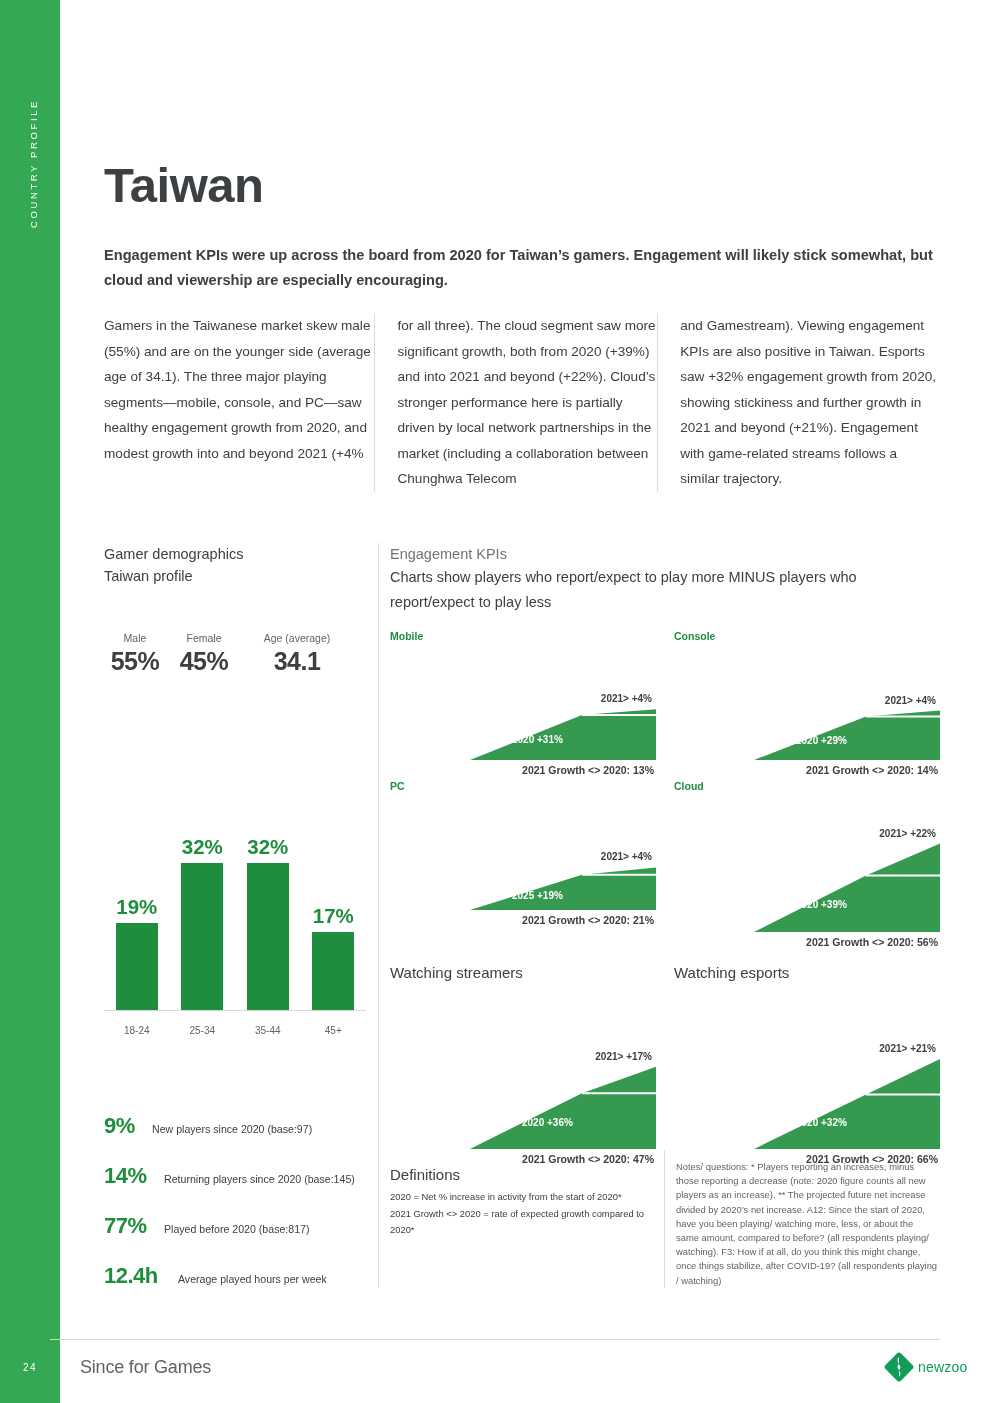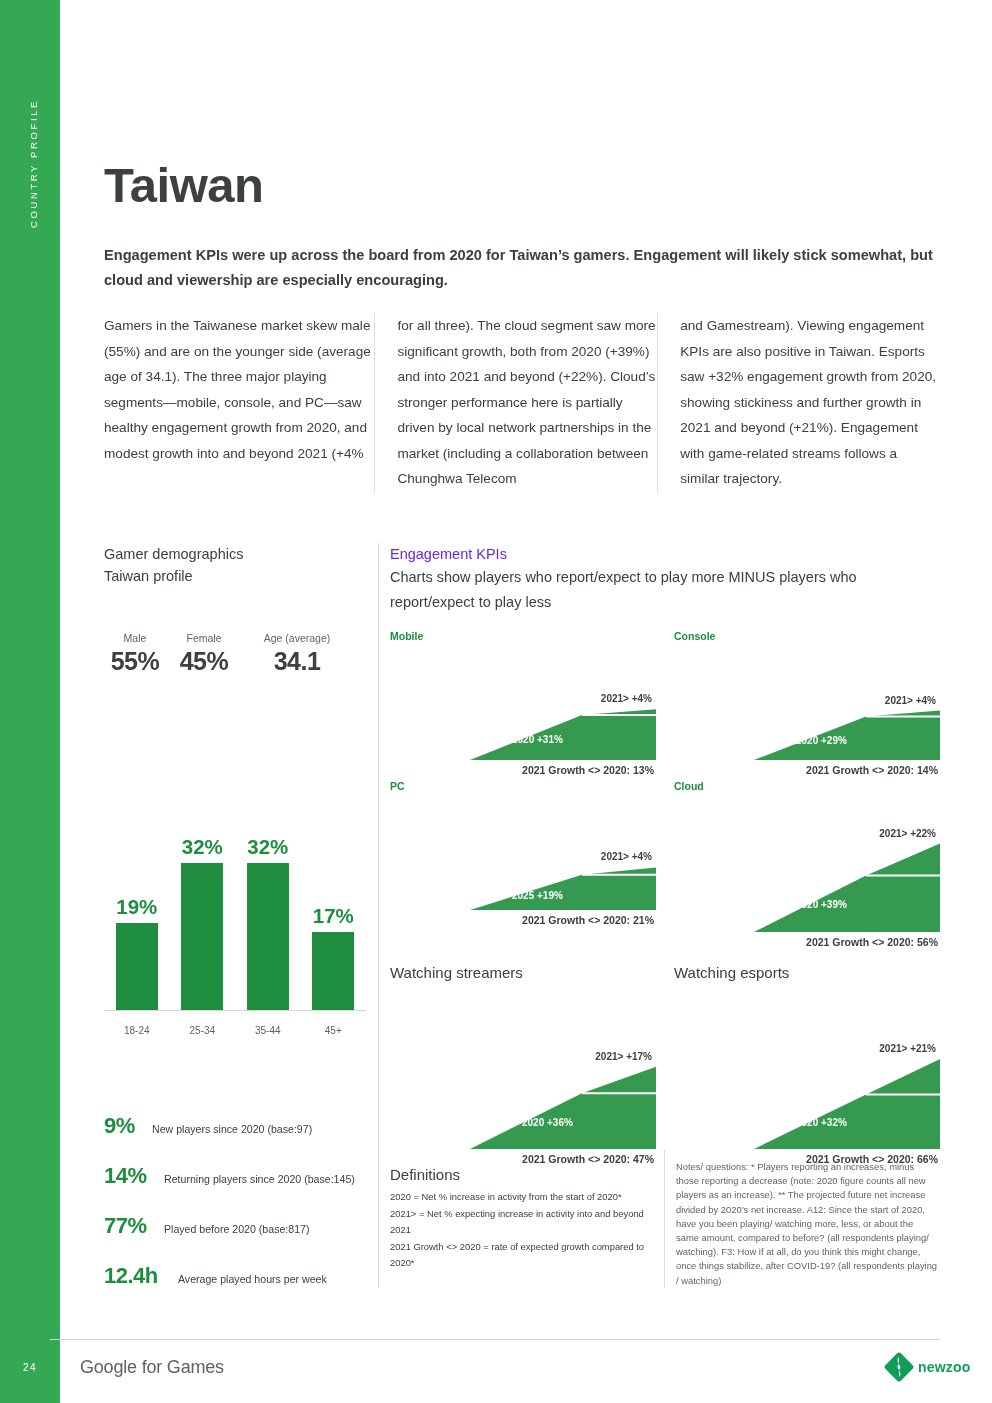--- a/index.html
+++ b/index.html
@@ -78,21 +78,21 @@
   .stat .w3 { width: 60px; }
   .stat .w4 { width: 74px; }
   .stat .txt { font-size: 10.6px; color:#3c4043; }
 
   
   .vdiv { position: absolute; left: 378px; top: 543px; width: 1px; height: 745px; background:#dcdcdc; }
   .vdiv2 { position: absolute; left: 664px; top: 1150px; width: 1px; height: 138px; background:#dcdcdc; }
 
   
   .rpanel { position: absolute; left: 390px; top: 543px; width: 550px; }
-  .kpi-h { font-size: 14.5px; color:#6d28d9; line-height: 22px; }
+  .kpi-h { font-size: 14.5px; color:#737373; line-height: 22px; }
   .kpi-sub { font-size: 14.5px; color:#3c4043; line-height: 25px; }
 
   .kgrid { position: absolute; left: 390px; top: 630px; width: 550px; }
   .kcell { position: absolute; width: 266px; }
   .kcell .kname { font-size: 10.5px; font-weight: 700; color:#1e8e3e; }
   .kcell .ktitle { font-size: 15px; color:#3c4043; font-weight:400;margin-top:24px; }
 
   .chartbox { position: relative; width: 266px; }
   .top-lbl { position: absolute; right: 4px; font-size: 10px; font-weight: 700; color:#3c4043;}
   .area-svg { display:block; }
@@ -105,21 +105,21 @@
   .defs p { font-size: 9.4px; line-height: 16.5px; color:#3c4043; }
 
   .notes { position: absolute; left: 676px; top: 1160px; width: 262px;
            font-size: 9.4px; line-height: 14.2px; color:#5f6368; }
 
   
   .foot-line { position: absolute; left: 50px; top: 1339px; width: 890px; height: 1px; background:#d4d4d4; }
   .gfg { position: absolute; left: 80px; top: 1357px; font-size: 18px; color:#5f6368; letter-spacing:-0.2px;}
   .newzoo { position: absolute; left: 884px; top: 1352px; display:flex; align-items:center; }
   .nz-mark { width: 30px; height: 30px; position: relative; }
-  .nz-text { font-size: 14px; font-weight: 700; color:#0f9d58; letter-spacing:0.2px; margin-left: 4px;}
+  .nz-text { font-size: 14px; font-weight: 400; color:#0f9d58; letter-spacing:0.2px; margin-left: 4px;}
 </style>
 </head>
 <body>
 
 <div class="page">
 
   <div class="rail">
     <div class="rail-label">COUNTRY PROFILE</div>
     <div class="rail-page">24</div>
   </div>
@@ -278,28 +278,27 @@
           <div class="top-lbl" style="top: 39.9px;">2021&gt; +21%</div>
           <div class="mid-lbl" style="left: 122px; top: 114.448px;">2020 +32%</div>
           <div class="bot-lbl" style="top: 150px;">2021 Growth &lt;&gt; 2020: 66%</div>
         </div>
       </div>
     </div>
 
   <div class="defs">
     <h4>Definitions</h4>
     <p>2020 = Net % increase in activity from the start of 2020*</p>
-    <p>2021&gt; = Net % expecting increase in activity into and beyond 2021</p>
     <p>2021 Growth &lt;&gt; 2020 = rate of expected growth compared to 2020*</p>
   </div>
 
   <div class="notes">Notes/ questions: * Players reporting an increases, minus those reporting a decrease (note: 2020 figure counts all new players as an increase). ** The projected future net increase divided by 2020’s net increase. A12: Since the start of 2020, have you been playing/ watching more, less, or about the same amount, compared to before? (all respondents playing/ watching). F3: How if at all, do you think this might change, once things stabilize, after COVID-19? (all respondents playing / watching)</div>
 
   <div class="foot-line"></div>
-  <div class="gfg">Google for Games</div>
+  <div class="gfg">Since for Games</div>
   <div class="newzoo">
     <div class="nz-mark">
       <svg width="30" height="30" viewBox="0 0 30 30">
         <rect x="4" y="4" width="22" height="22" rx="3" transform="rotate(45 15 15)" fill="#0f9d58"></rect>
         <path d="M15 5 C 10 10, 20 14, 15 18 L 15 25 C 20 20, 10 16, 15 12 Z" fill="#ffffff"></path>
       </svg>
     </div>
     <div class="nz-text">newzoo</div>
   </div>
 

